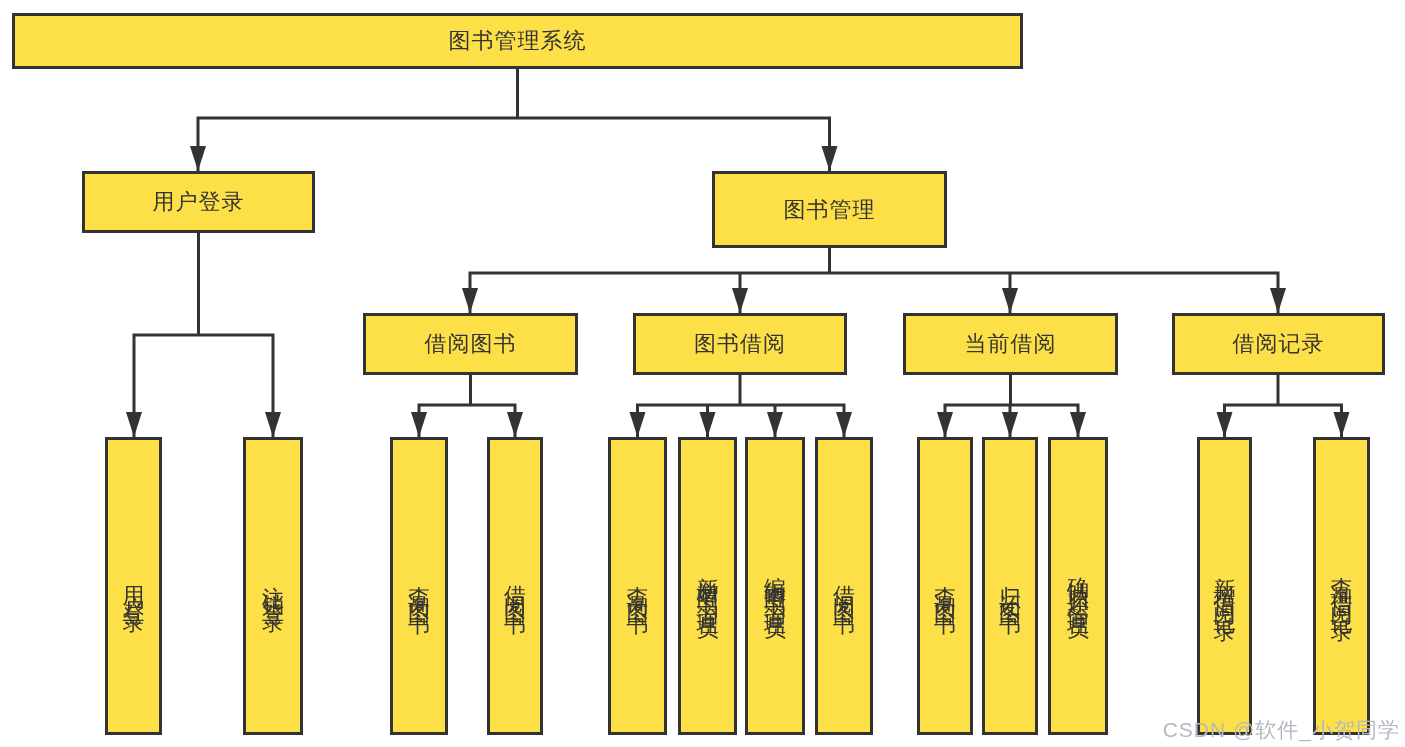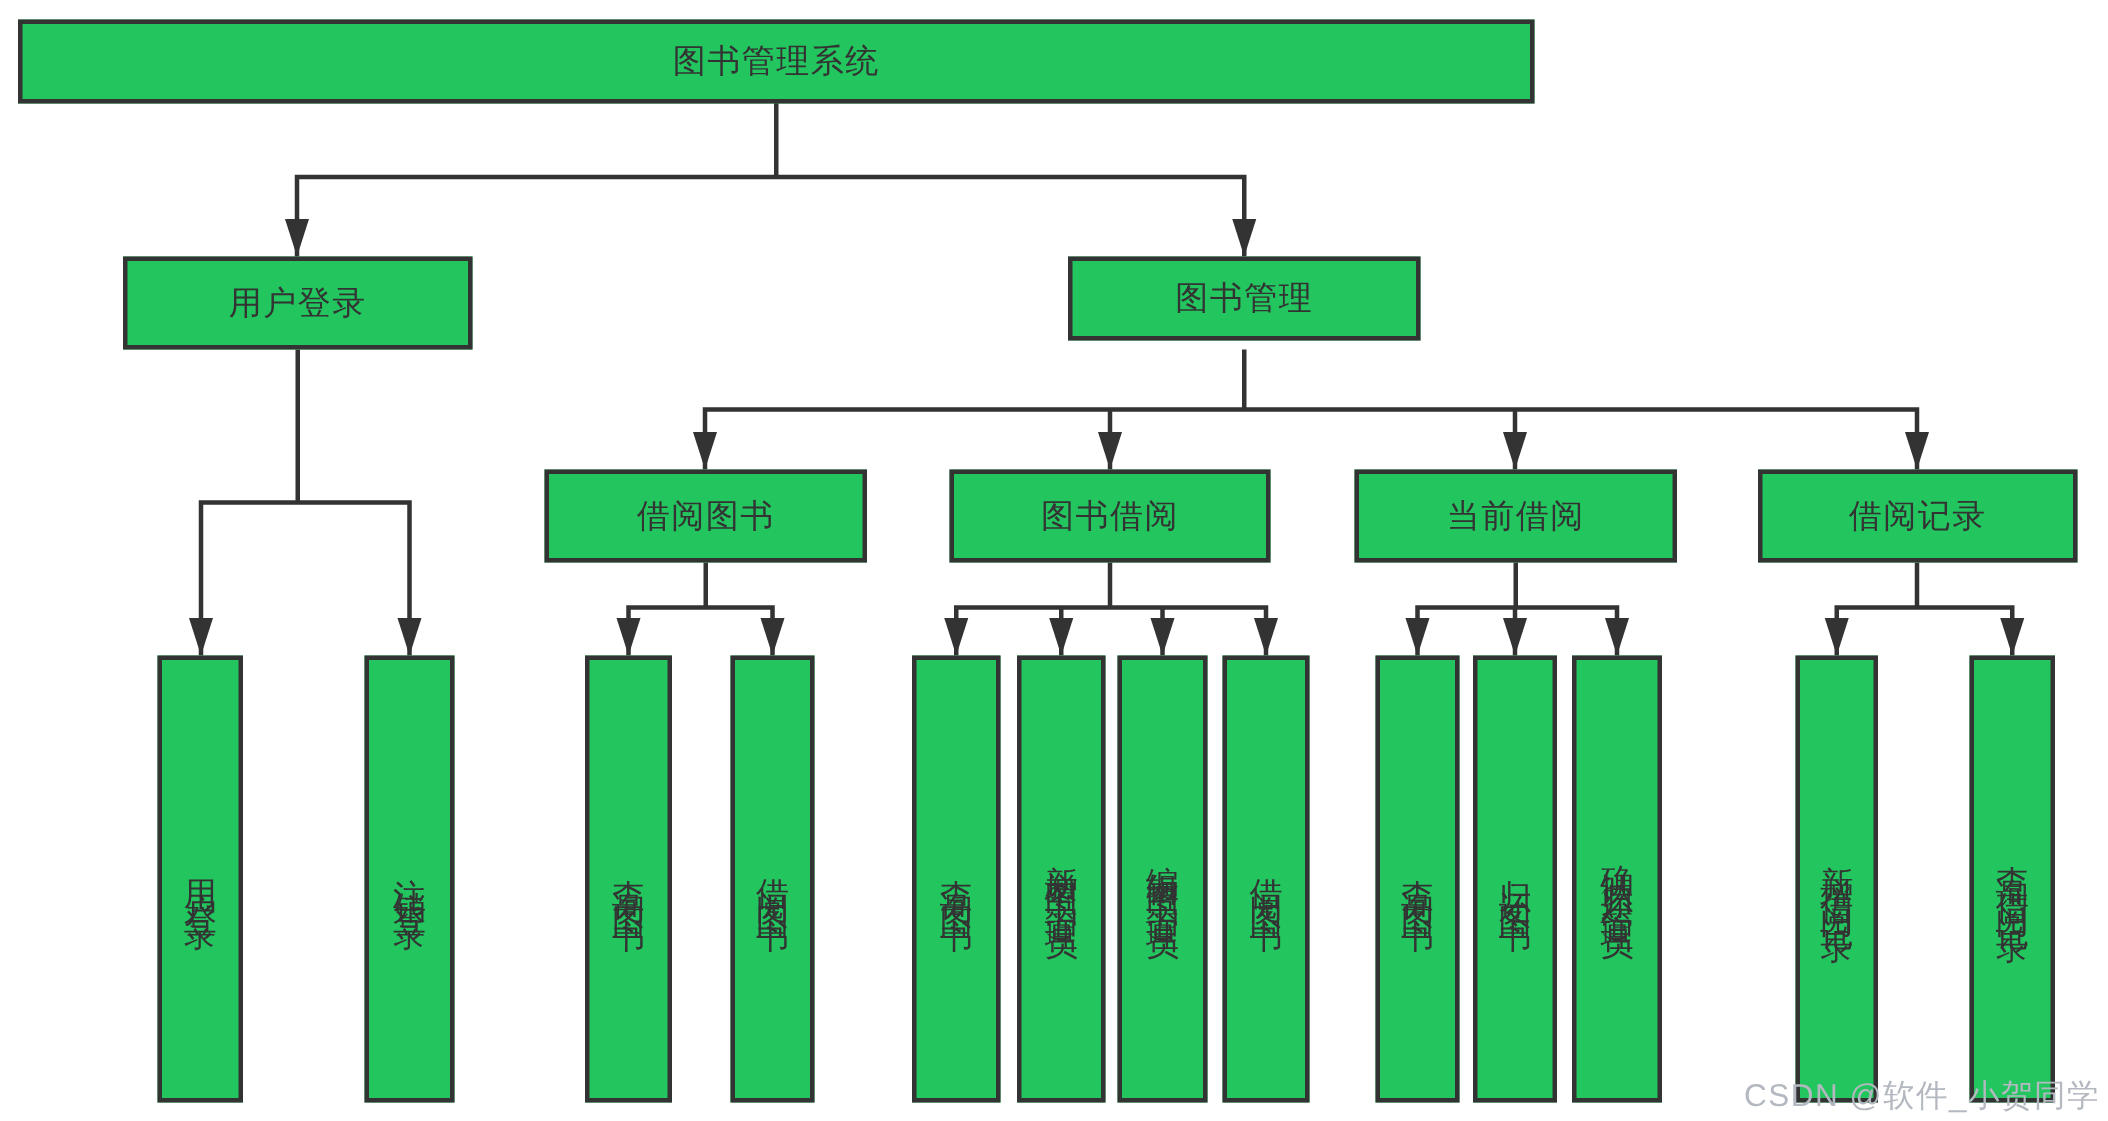--- a/index.html
+++ b/index.html
@@ -7,21 +7,21 @@
     position:relative;
     width:1405px;height:747px;
     background:#ffffff;
     font-family:"Liberation Sans","DejaVu Sans",sans-serif;
     overflow:hidden;
   }
   #connectors{position:absolute;left:0;top:0;width:1405px;height:747px;}
   .box{
     position:absolute;
     box-sizing:border-box;
-    background:#22c55e;
+    background:#fde047;
     border:3px solid #333333;
     color:#333333;
     display:flex;
     align-items:center;
     justify-content:center;
     font-size:22px;
     line-height:1;
     white-space:nowrap;
   }
   .h{letter-spacing:1px;}
@@ -93,21 +93,21 @@
       <path d="M1010,437 L1002,412 L1018,412 Z"></path>
       <path d="M1078,437 L1070,412 L1086,412 Z"></path>
       <path d="M1224.5,437 L1216.5,412 L1232.5,412 Z"></path>
       <path d="M1341.5,437 L1333.5,412 L1349.5,412 Z"></path>
     </g>
   </svg>
 
   <div class="box h" style="left:12px;top:13px;width:1011px;height:56px">图书管理系统</div>
 
   <div class="box h" style="left:82px;top:171px;width:233px;height:62px">用户登录</div>
-  <div class="box h" style="left:712px;top:171px;width:235px;height:56px">图书管理</div>
+  <div class="box h" style="left:712px;top:171px;width:235px;height:77px">图书管理</div>
 
   <div class="box h" style="left:363px;top:313px;width:215px;height:62px">借阅图书</div>
   <div class="box h" style="left:903px;top:313px;width:215px;height:62px">当前借阅</div>
   <div class="box h" style="left:633px;top:313px;width:214px;height:62px">图书借阅</div>
   <div class="box h" style="left:1172px;top:313px;width:213px;height:62px">借阅记录</div>
 
   <div class="box v" style="left:105px;top:437px;width:57px;height:298px">用户登录</div>
   <div class="box v" style="left:243px;top:437px;width:60px;height:298px">注销登录</div>
 
   <div class="box v" style="left:390px;top:437px;width:58px;height:298px">查询图书</div>

